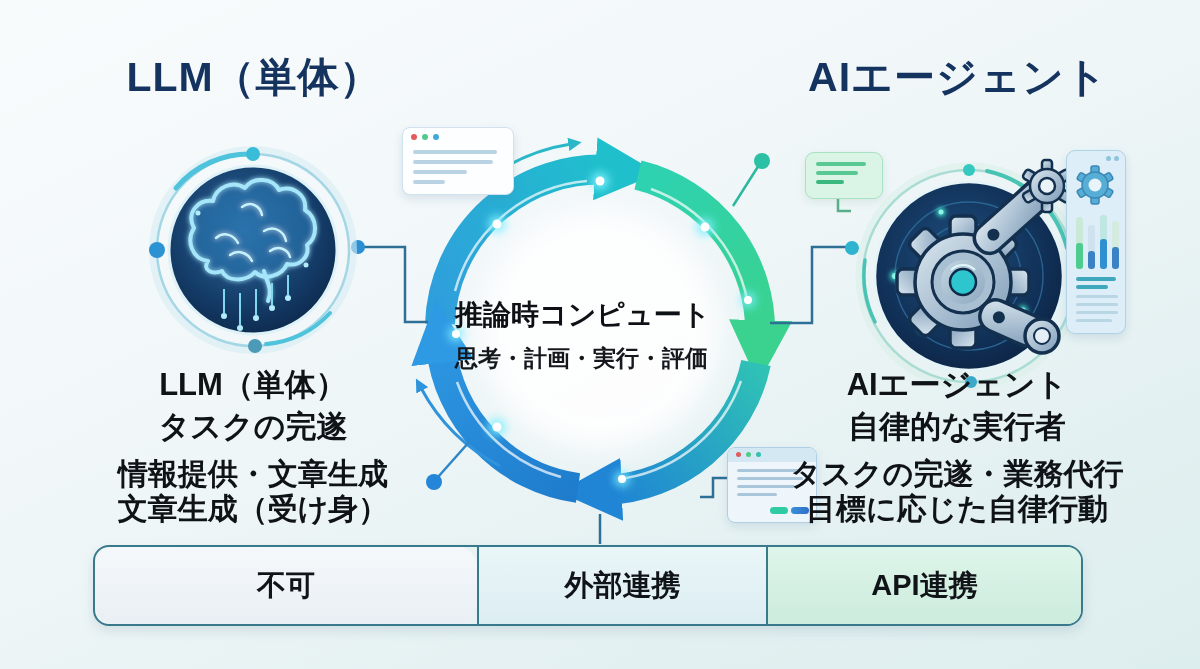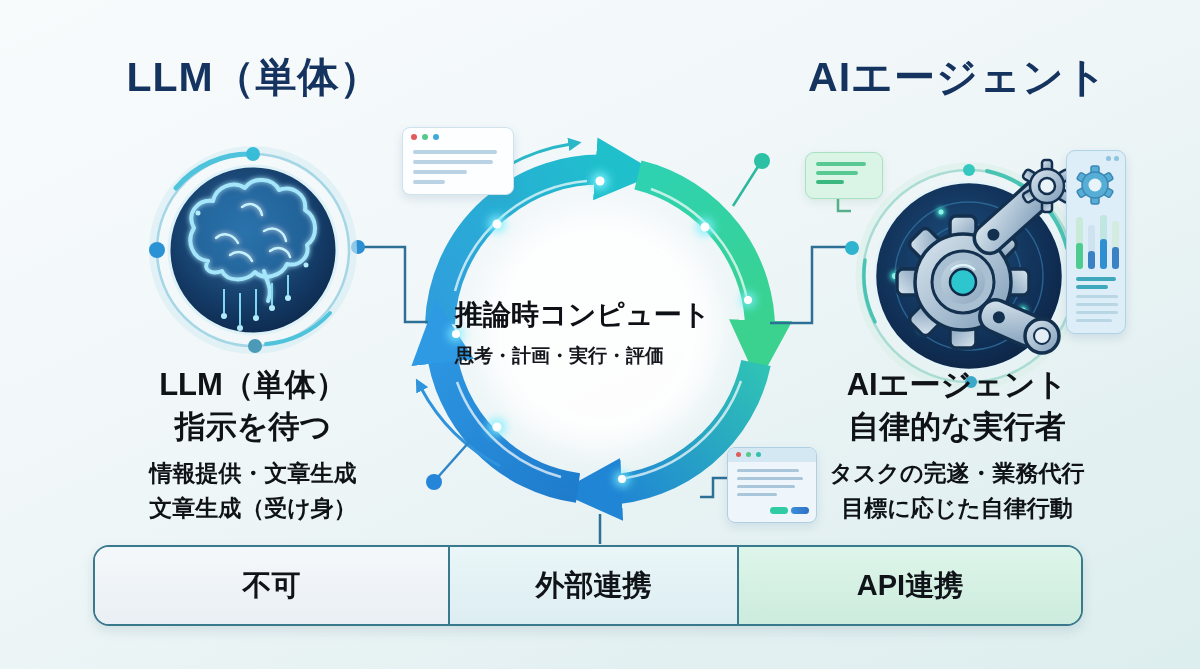--- a/index.html
+++ b/index.html
@@ -14,26 +14,26 @@
   
   .h-title{font-weight:800;color:#15335f;text-align:center;letter-spacing:1px;}
   .h-left{left:60px;top:50px;width:388px;font-size:41px;}
   .h-vs{left:540px;top:58px;width:120px;font-size:36px;}
   .h-right{left:790px;top:50px;width:336px;font-size:41px;}
   
   .tblock{text-align:center;color:#0f1216;}
   .tb-left{left:70px;top:364px;width:366px;}
   .tb-right{left:782px;top:364px;width:350px;}
   .role{font-size:31px;font-weight:800;line-height:42px;}
-  .trait{font-size:23px;font-weight:700;line-height:35px;}
+  .trait{font-size:30px;font-weight:700;line-height:35px;}
   .trait-wrap{margin-top:8px;}
   
   .center-label{left:455px;top:296px;width:290px;text-align:left;}
   .cycle-title{font-size:28px;font-weight:800;color:#0d1014;}
-  .cycle-sub{font-size:19px;font-weight:700;color:#14181d;margin-top:9px;}
+  .cycle-sub{font-size:23px;font-weight:700;color:#14181d;margin-top:9px;}
   
   .badge{pointer-events:none;}
   
   .card{background:#fdfeff;border:1.5px solid #cfe2ee;border-radius:8px;
         box-shadow:0 4px 10px rgba(90,130,160,.18);}
   .card-dots{position:absolute;left:8px;top:6px;display:flex;gap:5px;}
   .cdot{width:6px;height:6px;border-radius:50%;}
   .cline{position:absolute;height:4px;border-radius:2px;background:#b9d2e4;}
   
   .card2{background:#eef6fc;border:1.5px solid #b0cfe2;border-radius:8px;
@@ -50,21 +50,21 @@
   .pdot{position:absolute;width:5px;height:5px;border-radius:50%;background:#8fc4dc;}
   .bar-track{position:absolute;bottom:0;width:7px;border-radius:3px;}
   .bar-fill{position:absolute;bottom:0;left:0;width:7px;border-radius:3px;}
   .pline{position:absolute;height:3px;border-radius:2px;}
   
   .bottom-bar{left:93px;top:545px;width:986px;height:77px;display:flex;
               border:2.5px solid #39798c;border-radius:16px;overflow:hidden;
               box-shadow:0 5px 12px rgba(60,110,130,.15);}
   .bcell{display:flex;align-items:center;justify-content:center;
          font-size:29px;font-weight:800;color:#101418;}
-  .bcell1{width:353px;background:linear-gradient(180deg,#f5f8fb,#e9eff4);}
+  .bcell1{width:382px;background:linear-gradient(180deg,#f5f8fb,#e9eff4);border-radius:19px;}
   .bcell2{width:287px;background:linear-gradient(180deg,#eaf6f8,#dcedf1);border-left:2.5px solid #39798c;}
   .bcell3{flex:1;background:linear-gradient(180deg,#def5ea,#ccecdd);border-left:2.5px solid #39798c;}
 </style>
 </head>
 <body>
 
 <div class="stage">
 
   <svg class="abs" width="1200" height="669" viewBox="0 0 1200 669">
     <defs>
@@ -401,21 +401,21 @@
     <div class="pline" style="left:9px;top:168px;width:36px;background:#b9d6e4;"></div>
   </div>
 
   <div class="abs center-label">
     <div class="cycle-title">推論時コンピュート</div>
     <div class="cycle-sub">思考・計画・実行・評価</div>
   </div>
 
   <div class="abs tblock tb-left">
     <div class="role">LLM（単体）</div>
-    <div class="role">指示を待つ</div>
+    <div class="role">タスクの完遂</div>
     <div class="trait-wrap">
       <div class="trait">情報提供・文章生成</div>
       <div class="trait">文章生成（受け身）</div>
     </div>
   </div>
 
   <div class="abs tblock tb-right">
     <div class="role">AIエージェント</div>
     <div class="role">自律的な実行者</div>
     <div class="trait-wrap">

